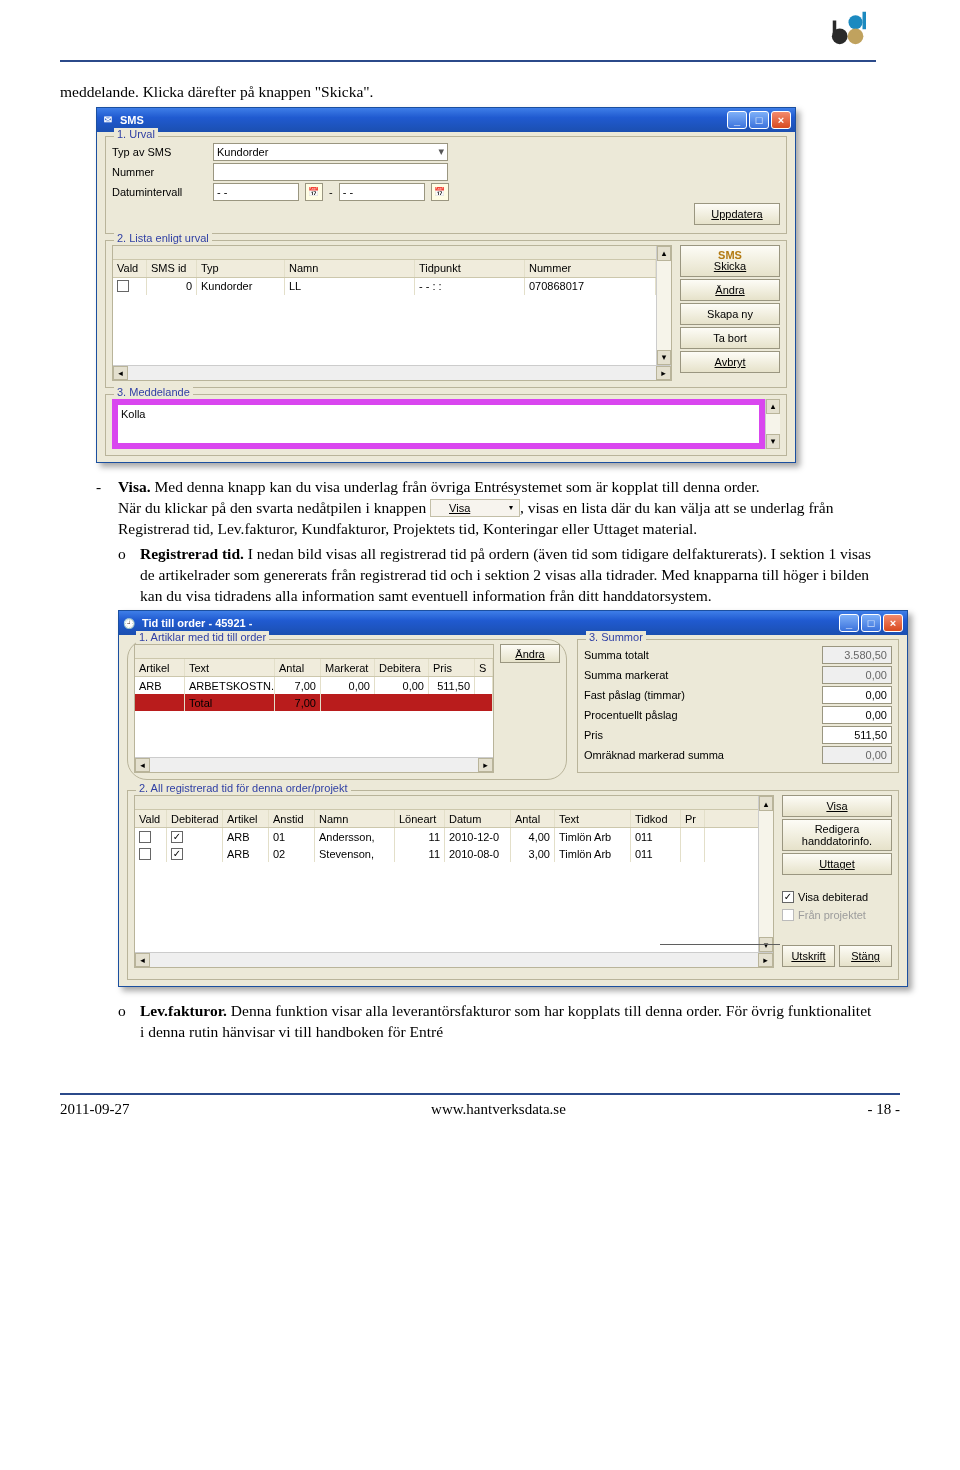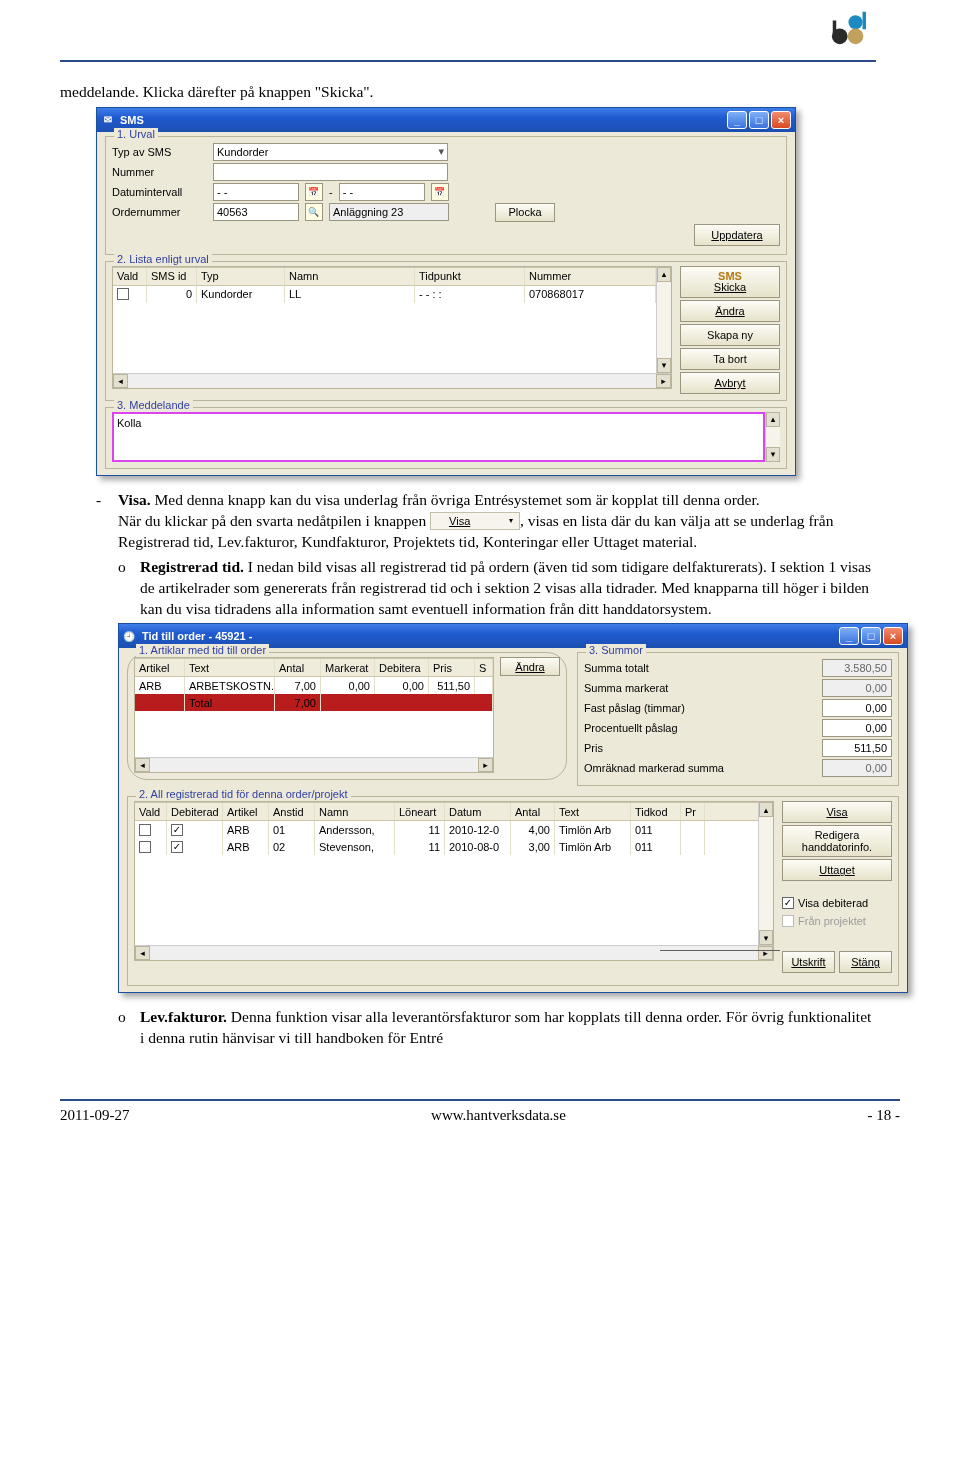--- a/index.html
+++ b/index.html
@@ -92,21 +92,21 @@
   .btn {
     height:22px; min-width:86px; padding:0 8px;
     border:1px solid #9a9680; background:linear-gradient(#fdfcf6,#e6e2ca);
     display:flex; align-items:center; justify-content:center;
     font-size:11px;
   }
   .btn.small { min-width:60px; height:19px;}
   .grid-head, .grid-row {
     display:flex; background:#fff;
   }
-  .grid-head { background:#f0ecdc; border-bottom:1px solid #ccc7ac; border-top:1px solid #ccc7ac;}
+  .grid-head { background:#f0ecdc; border-bottom:1px solid #ccc7ac; border-top:1px solid #ccc7ac;margin-top:13px;}
   .cell { padding:2px 4px; border-right:1px solid #e3dfc9; overflow:hidden; white-space:nowrap; height:17px; display:flex; align-items:center;}
   .grid-wrap { border:1px solid #b9b49a; }
   .grid-body { background:#fff; }
   .scroll-x {
     height:15px;display:flex;align-items:center;background:#efefef;border-top:1px solid #ccc;
   }
   .scroll-x .sq{width:15px;height:14px;background:#e4e0cf;border:1px solid #b9b49a;display:flex;align-items:center;justify-content:center;font-size:9px;}
   .scroll-x .trk{flex:1;background:#f6f4ea;margin:0;}
   .scroll-y {
     width:15px;background:#efefef;border-left:1px solid #ccc;display:flex;flex-direction:column;
@@ -122,21 +122,21 @@
   .callout-line {
     position:absolute; background:#5f5f5f; height:1px;
   }
   .footer {
     border-top:2px solid #2b4a8a;
     margin:50px 60px 18px 60px; padding-top:6px;
     display:flex; justify-content:space-between;
     font-size:15px;
   }
   .txa {
-    background:#fff;border:2px solid #d946ef;padding:3px;min-height:50px;
+    background:#fff;border:6px solid #d946ef;padding:3px;min-height:50px;
   }
   .val-r { text-align:right; width:70px; display:inline-block; border:1px solid #9a9680;background:#fff;height:18px;padding:0 4px;display:inline-flex;align-items:center;justify-content:flex-end;}
   .val-r.ro{background:#efefef;color:#666;}
   .uline {text-decoration:underline;}
 </style>
 </head>
 <body>
 
 <div class="page">
 
@@ -182,33 +182,20 @@
         <div class="lbl">Datumintervall</div>
         <div class="inp" style="width:86px;">
             <span>- -</span>
           </div>
         <div class="date-ico">📅</div>
         <span>-</span>
         <div class="inp" style="width:86px;">
             <span>- -</span>
           </div>
         <div class="date-ico">📅</div>
-      </div>
-      <div class="row">
-        <div class="lbl">Ordernummer</div>
-        <div class="inp" style="width:86px;">
-            <span>40563</span>
-          </div>
-        <div class="date-ico">🔍</div>
-        <div class="inp" style="width:120px;background:#efefef;">
-            <span>Anläggning 23</span>
-          </div>
-        <div class="btn small" style="margin-left:40px;">
-            <span>Plocka</span>
-          </div>
       </div>
       <div class="row" style="justify-content:flex-end;">
         <div class="btn">
             <span class="uline">Uppdatera</span>
           </div>
       </div>
     </div>
 
     <div class="gbox">
       <div class="legend">2. Lista enligt urval</div>

